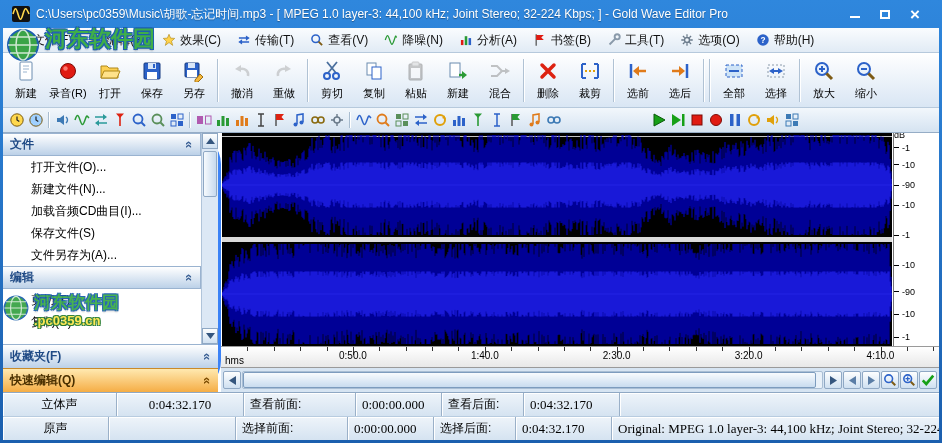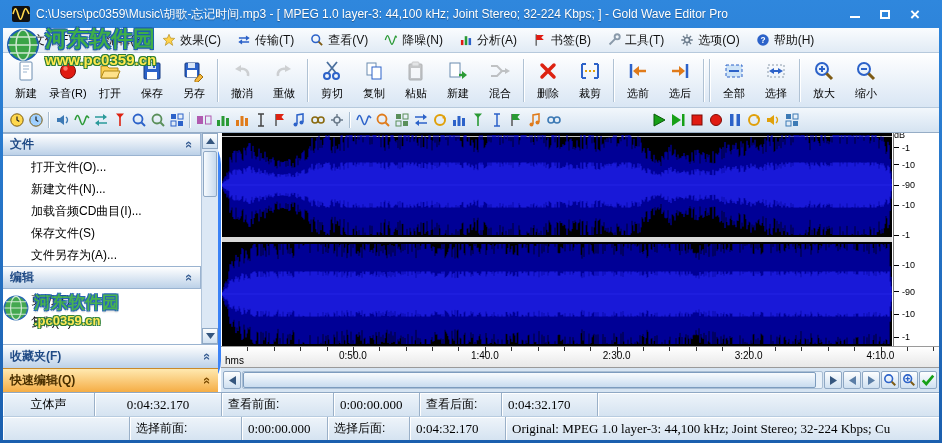--- a/index.html
+++ b/index.html
@@ -764,49 +764,49 @@
           <div class="sb-btn">
             <svg width="14" height="14" viewBox="0 0 16 16">
                 <path d="M2 8.5l4 4L14 3" stroke="#17a017" stroke-width="3" fill="none"></path>
               </svg>
           </div>
         </div>
       </div>
     </div>
 
     <div class="statusrow">
-      <div class="st-cell st-center" style="width:92px">立体声</div>
+      <div class="st-cell st-center" style="width:114px">立体声</div>
       <div class="st-cell st-center st-time" style="width:127px">0:04:32.170</div>
       <div class="st-cell" style="width:112px">查看前面:</div>
       <div class="st-cell st-time" style="width:86px">0:00:00.000</div>
       <div class="st-cell" style="width:82px">查看后面:</div>
       <div class="st-cell st-time" style="width:96px">0:04:32.170</div>
       <div class="st-cell st-flex"></div>
     </div>
 
     <div class="statusrow" style="border-top-color:#b8cce0;">
+      <div class="st-cell st-center" style="width:106px">原声</div>
       <div class="st-cell" style="width:127px"></div>
       <div class="st-cell" style="width:112px">选择前面:</div>
       <div class="st-cell st-time" style="width:86px">0:00:00.000</div>
       <div class="st-cell" style="width:82px">选择后面:</div>
       <div class="st-cell st-time" style="width:96px">0:04:32.170</div>
       <div class="st-cell st-flex st-time">Original: MPEG 1.0 layer-3: 44,100 kHz; Joint Stereo; 32-224 Kbps;  Cu</div>
     </div>
 
   </div>
 
   <div class="wm wm-top">
     <svg width="36" height="36" viewBox="0 0 36 36">
       <circle cx="18" cy="18" r="15" fill="#3aa447" stroke="#1d5fb0" stroke-width="2"></circle>
       <ellipse cx="18" cy="18" rx="7" ry="15" fill="none" stroke="#cfe8d2" stroke-width="1.5"></ellipse>
       <path d="M3 18h30M5 10h26M5 26h26" stroke="#cfe8d2" stroke-width="1.5" fill="none"></path>
     </svg>
     <div>
       <div class="wm-brand">河东软件园</div>
-      <div class="wm-url">www.pc0359.cn</div>
     </div>
   </div>
   <div class="wm wm-bottom">
     <svg width="28" height="28" viewBox="0 0 36 36">
       <circle cx="18" cy="18" r="15" fill="#3aa447" stroke="#1d5fb0" stroke-width="2"></circle>
       <ellipse cx="18" cy="18" rx="7" ry="15" fill="none" stroke="#cfe8d2" stroke-width="1.5"></ellipse>
       <path d="M3 18h30M5 10h26M5 26h26" stroke="#cfe8d2" stroke-width="1.5" fill="none"></path>
     </svg>
     <div>
       <div class="wm-brand">河东软件园</div>

